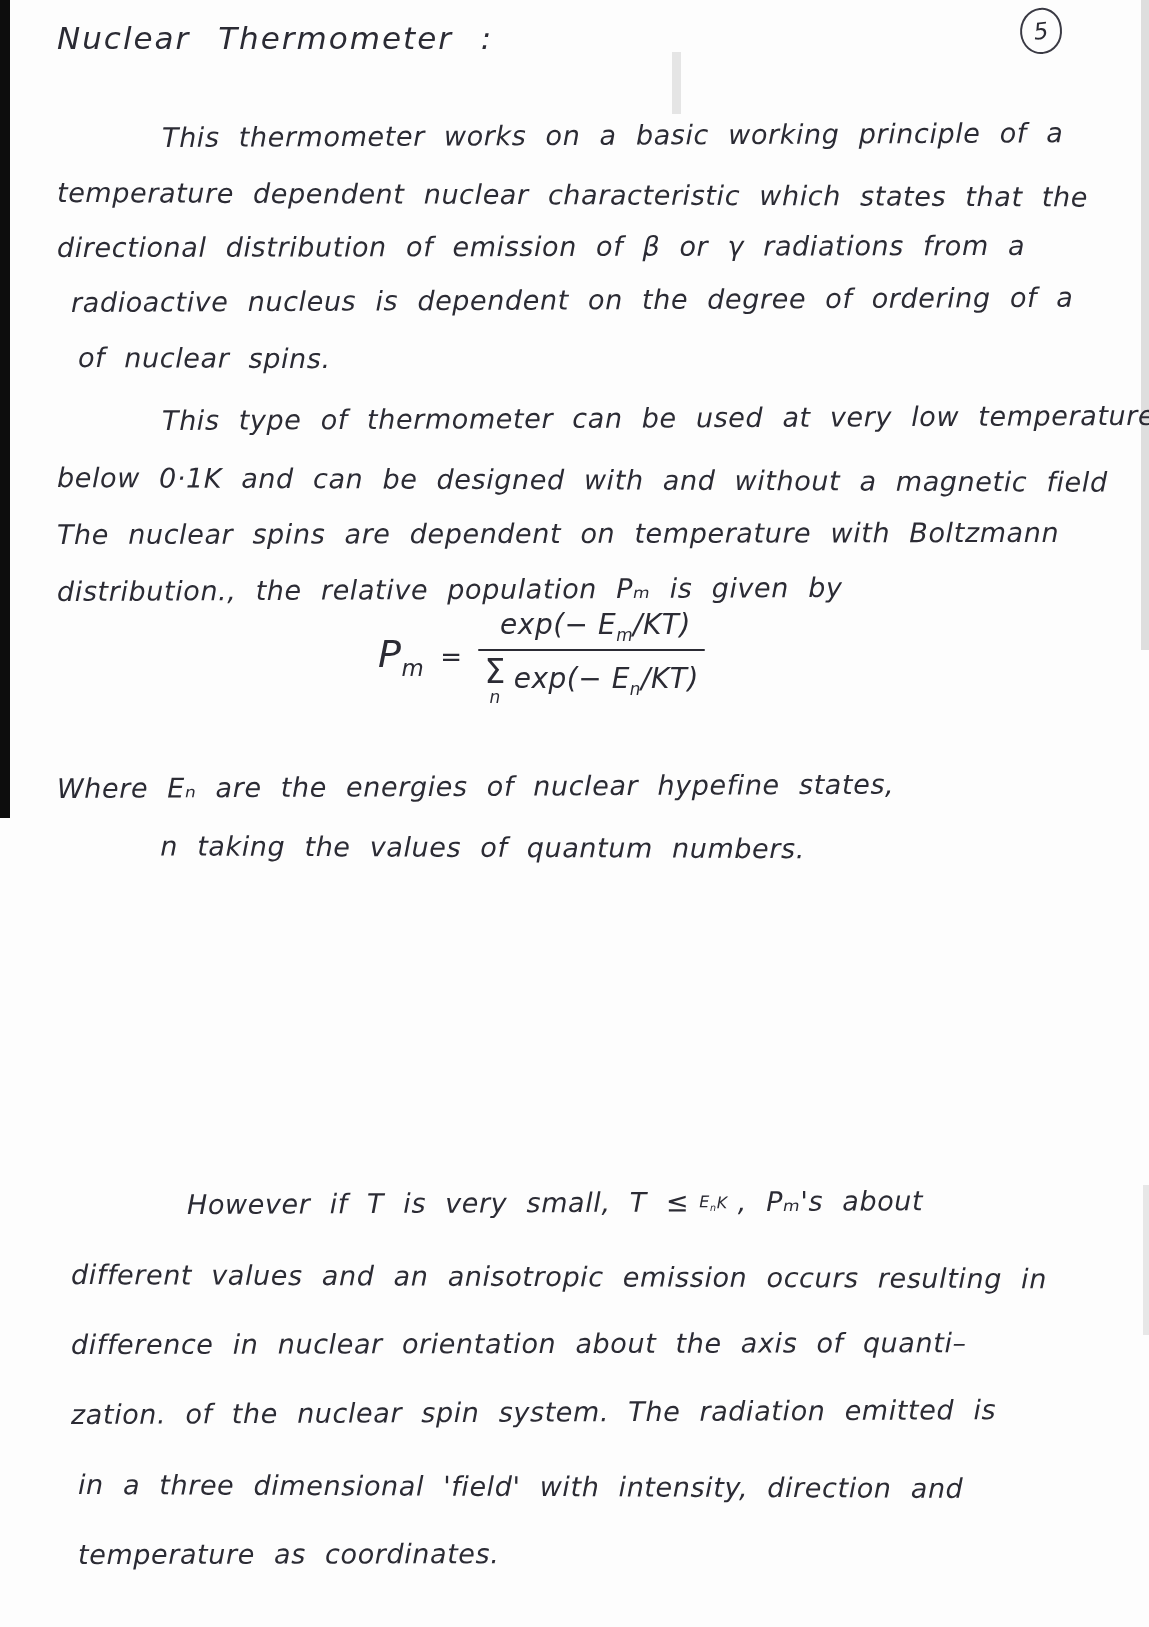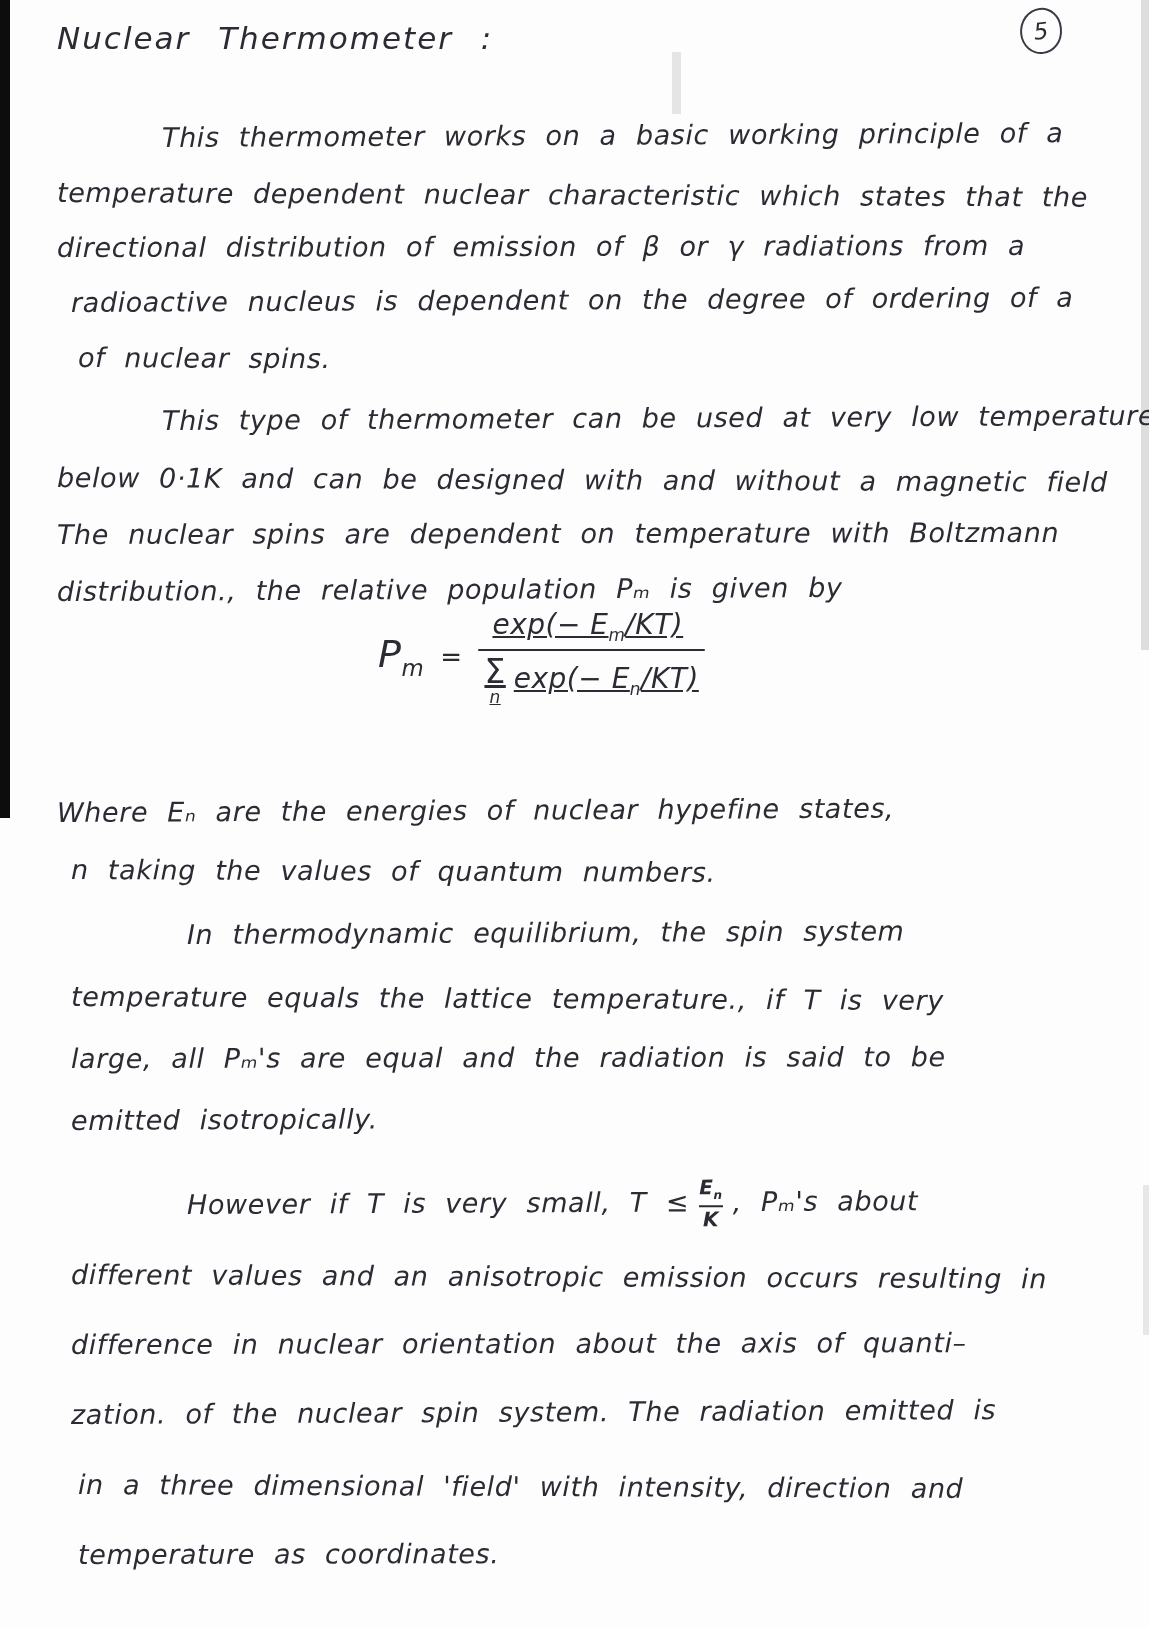--- a/index.html
+++ b/index.html
@@ -27,52 +27,52 @@
     font-size:23px;transform:rotate(-6deg);
   }
   
   .title{
     position:absolute;left:57px;top:20px;
     font-size:31px;letter-spacing:2px;word-spacing:16px;
   }
   .block{position:absolute;left:57px;font-size:27px;letter-spacing:.6px;word-spacing:10px;margin-top:28px;}
   .p1{top:82px;line-height:55px;}
   .p2{top:364px;line-height:57px;}
-  .whereb{top:756px;line-height:57px;}
+  .whereb{top:732px;line-height:57px;text-align:center;}
   .p3{top:876px;line-height:62px;}
   .p4{top:1142px;line-height:70px;}
   .line{white-space:nowrap;transform-origin:left center;}
   .line:nth-child(3n+1){transform:rotate(-.3deg);}
   .line:nth-child(3n+2){transform:rotate(.25deg);}
   .line:nth-child(3n){transform:rotate(-.12deg);}
   .ind{margin-left:105px;}
   .ind2{margin-left:130px;}
   .sm{margin-left:14px;}
   .md{margin-left:21px;}
   sub{font-size:.6em;vertical-align:-.4em;font-style:italic;}
   
   .formula{
     position:absolute;left:378px;top:608px;
     display:flex;align-items:center;gap:16px;
     font-size:28px;letter-spacing:.5px;
   }
   .f-lhs{font-size:38px;text-align:right;}
   .f-eq{font-size:26px;}
-  .frac{display:inline-flex;flex-direction:column;align-items:flex-start;text-decoration:underline;}
+  .frac{display:inline-flex;flex-direction:column;align-items:flex-end;}
   .frac-num{padding:0 14px 4px 14px;}
   .frac-bar{width:100%;border-top:2.5px solid #2b2b34;border-radius:2px;}
   .frac-den{padding:4px 6px 0 6px;display:inline-flex;align-items:center;gap:8px;}
   .sigma-wrap{display:inline-flex;flex-direction:column;align-items:center;line-height:1;}
   .sigma{font-size:33px;font-style:normal;}
   .sigma-sub{font-size:17px;margin-top:1px;}
   
   .ifrac{
-    display:inline-flex;flex-direction:column;align-items:center;
+    display:inline-flex;flex-direction:row;align-items:center;
     vertical-align:middle;line-height:1.05;
-    margin:0 10px;font-size:20px;font-weight:bold;
+    margin:0 10px;font-size:16px;
   }
   .ifrac-bar{width:100%;border-top:2px solid #2b2b34;margin:3px 0 2px 0;}
 </style>
 </head>
 <body>
 
 <div class="page">
 
   <div class="edge-left"></div>
   <div class="edge-right-top"></div>
@@ -114,26 +114,20 @@
         <span><span>exp(− E</span><sub>n</sub><span>/KT)</span></span>
       </span>
     </span>
   </div>
 
   <div class="block whereb">
     <div class="line">Where Eₙ are the energies of nuclear hypefine states,</div>
     <div class="line sm">n taking the values of quantum numbers.</div>
   </div>
 
-  <div class="block p3">
-    <div class="line ind2">In thermodynamic equilibrium, the spin system</div>
-    <div class="line sm">temperature equals the lattice temperature., if T is very</div>
-    <div class="line sm">large, all Pₘ's are equal and the radiation is said to be</div>
-    <div class="line sm">emitted isotropically.</div>
-  </div>
 
   <div class="block p4">
     <div class="line ind2">
       <span>However if T is very small, T ≤</span><span class="ifrac">
           <span class="ifrac-top"><span>E</span><sub>n</sub></span>
           <span class="ifrac-bar"></span>
           <span class="ifrac-bottom">K</span>
         </span><span>, Pₘ's about</span>
     </div>
     <div class="line sm">different values and an anisotropic emission occurs resulting in</div>

